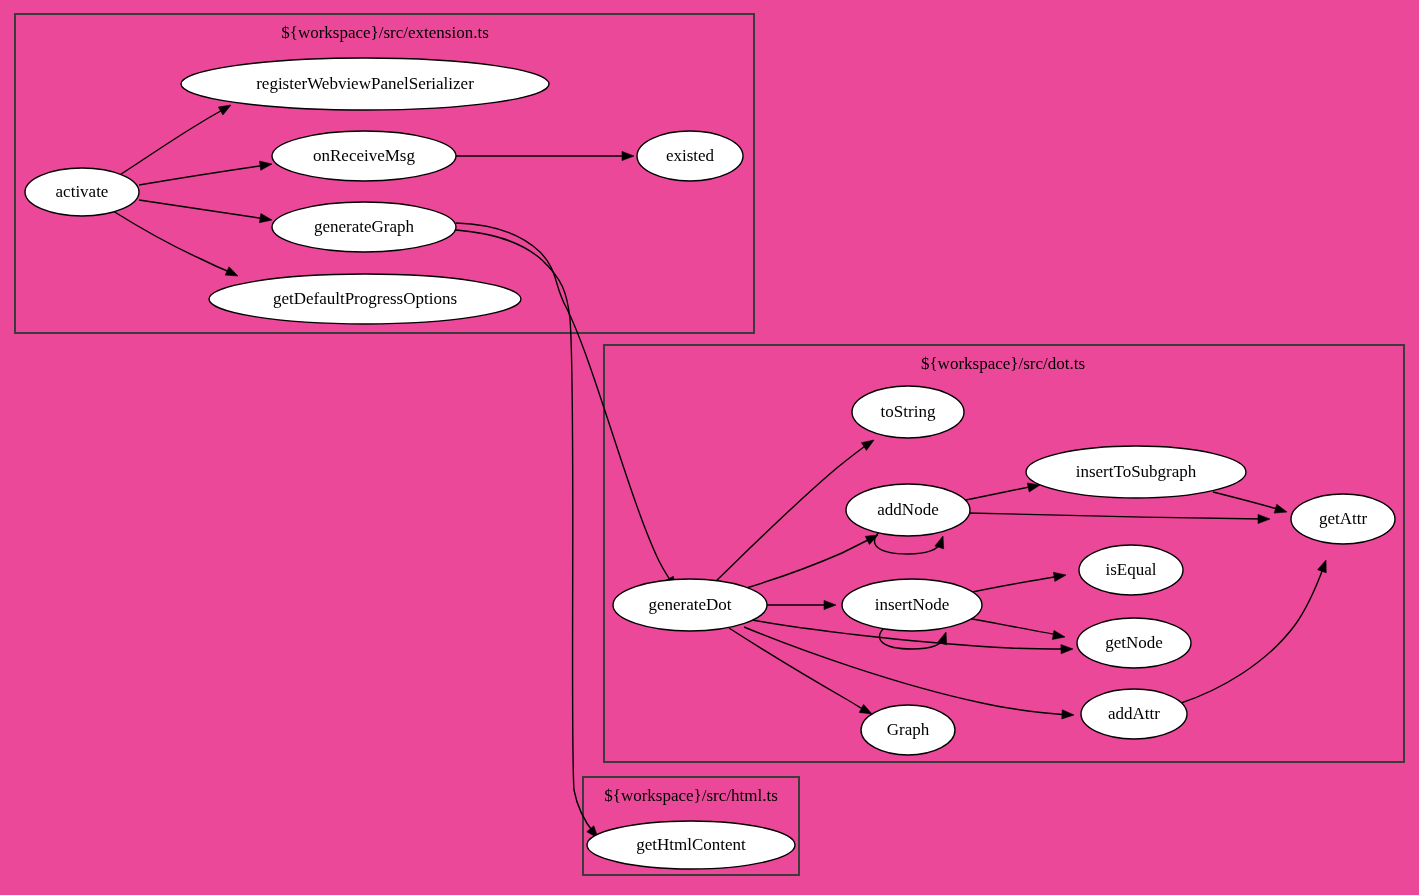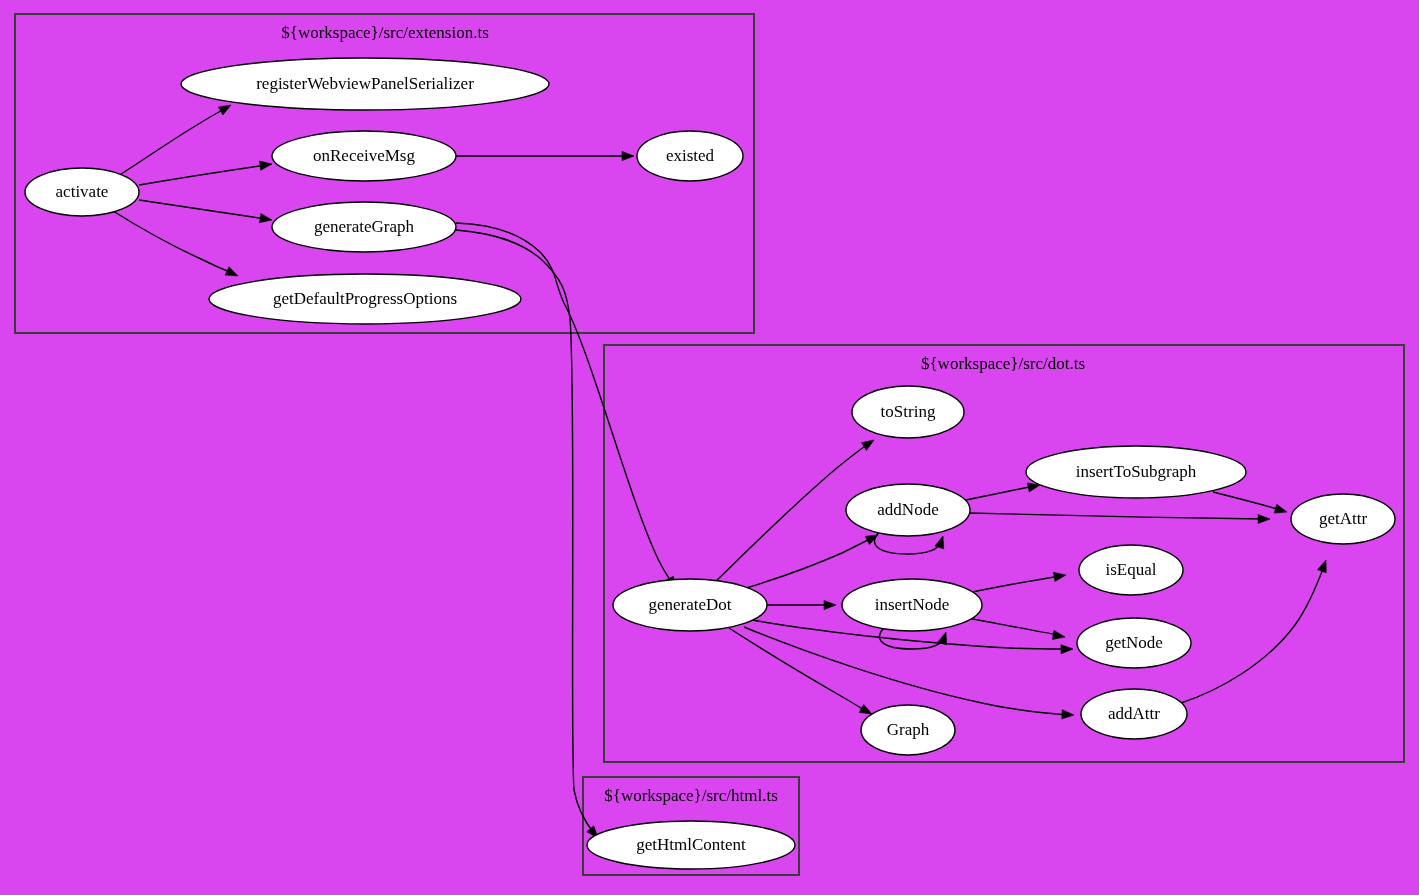--- a/index.html
+++ b/index.html
@@ -4,21 +4,21 @@
 <style>
   html, body {
     margin: 0;
     padding: 0;
     background: #ffffff;
   }
   #graph-root {
     position: relative;
     width: 1419px;
     height: 895px;
-    background: #d946ef;
+    background: #ec4899;
     font-family: "Liberation Serif", "DejaVu Serif", serif;
     overflow: hidden;
   }
   svg#graph-canvas {
     display: block;
     width: 1419px;
     height: 895px;
   }
   .cluster-box {
     fill: none;

